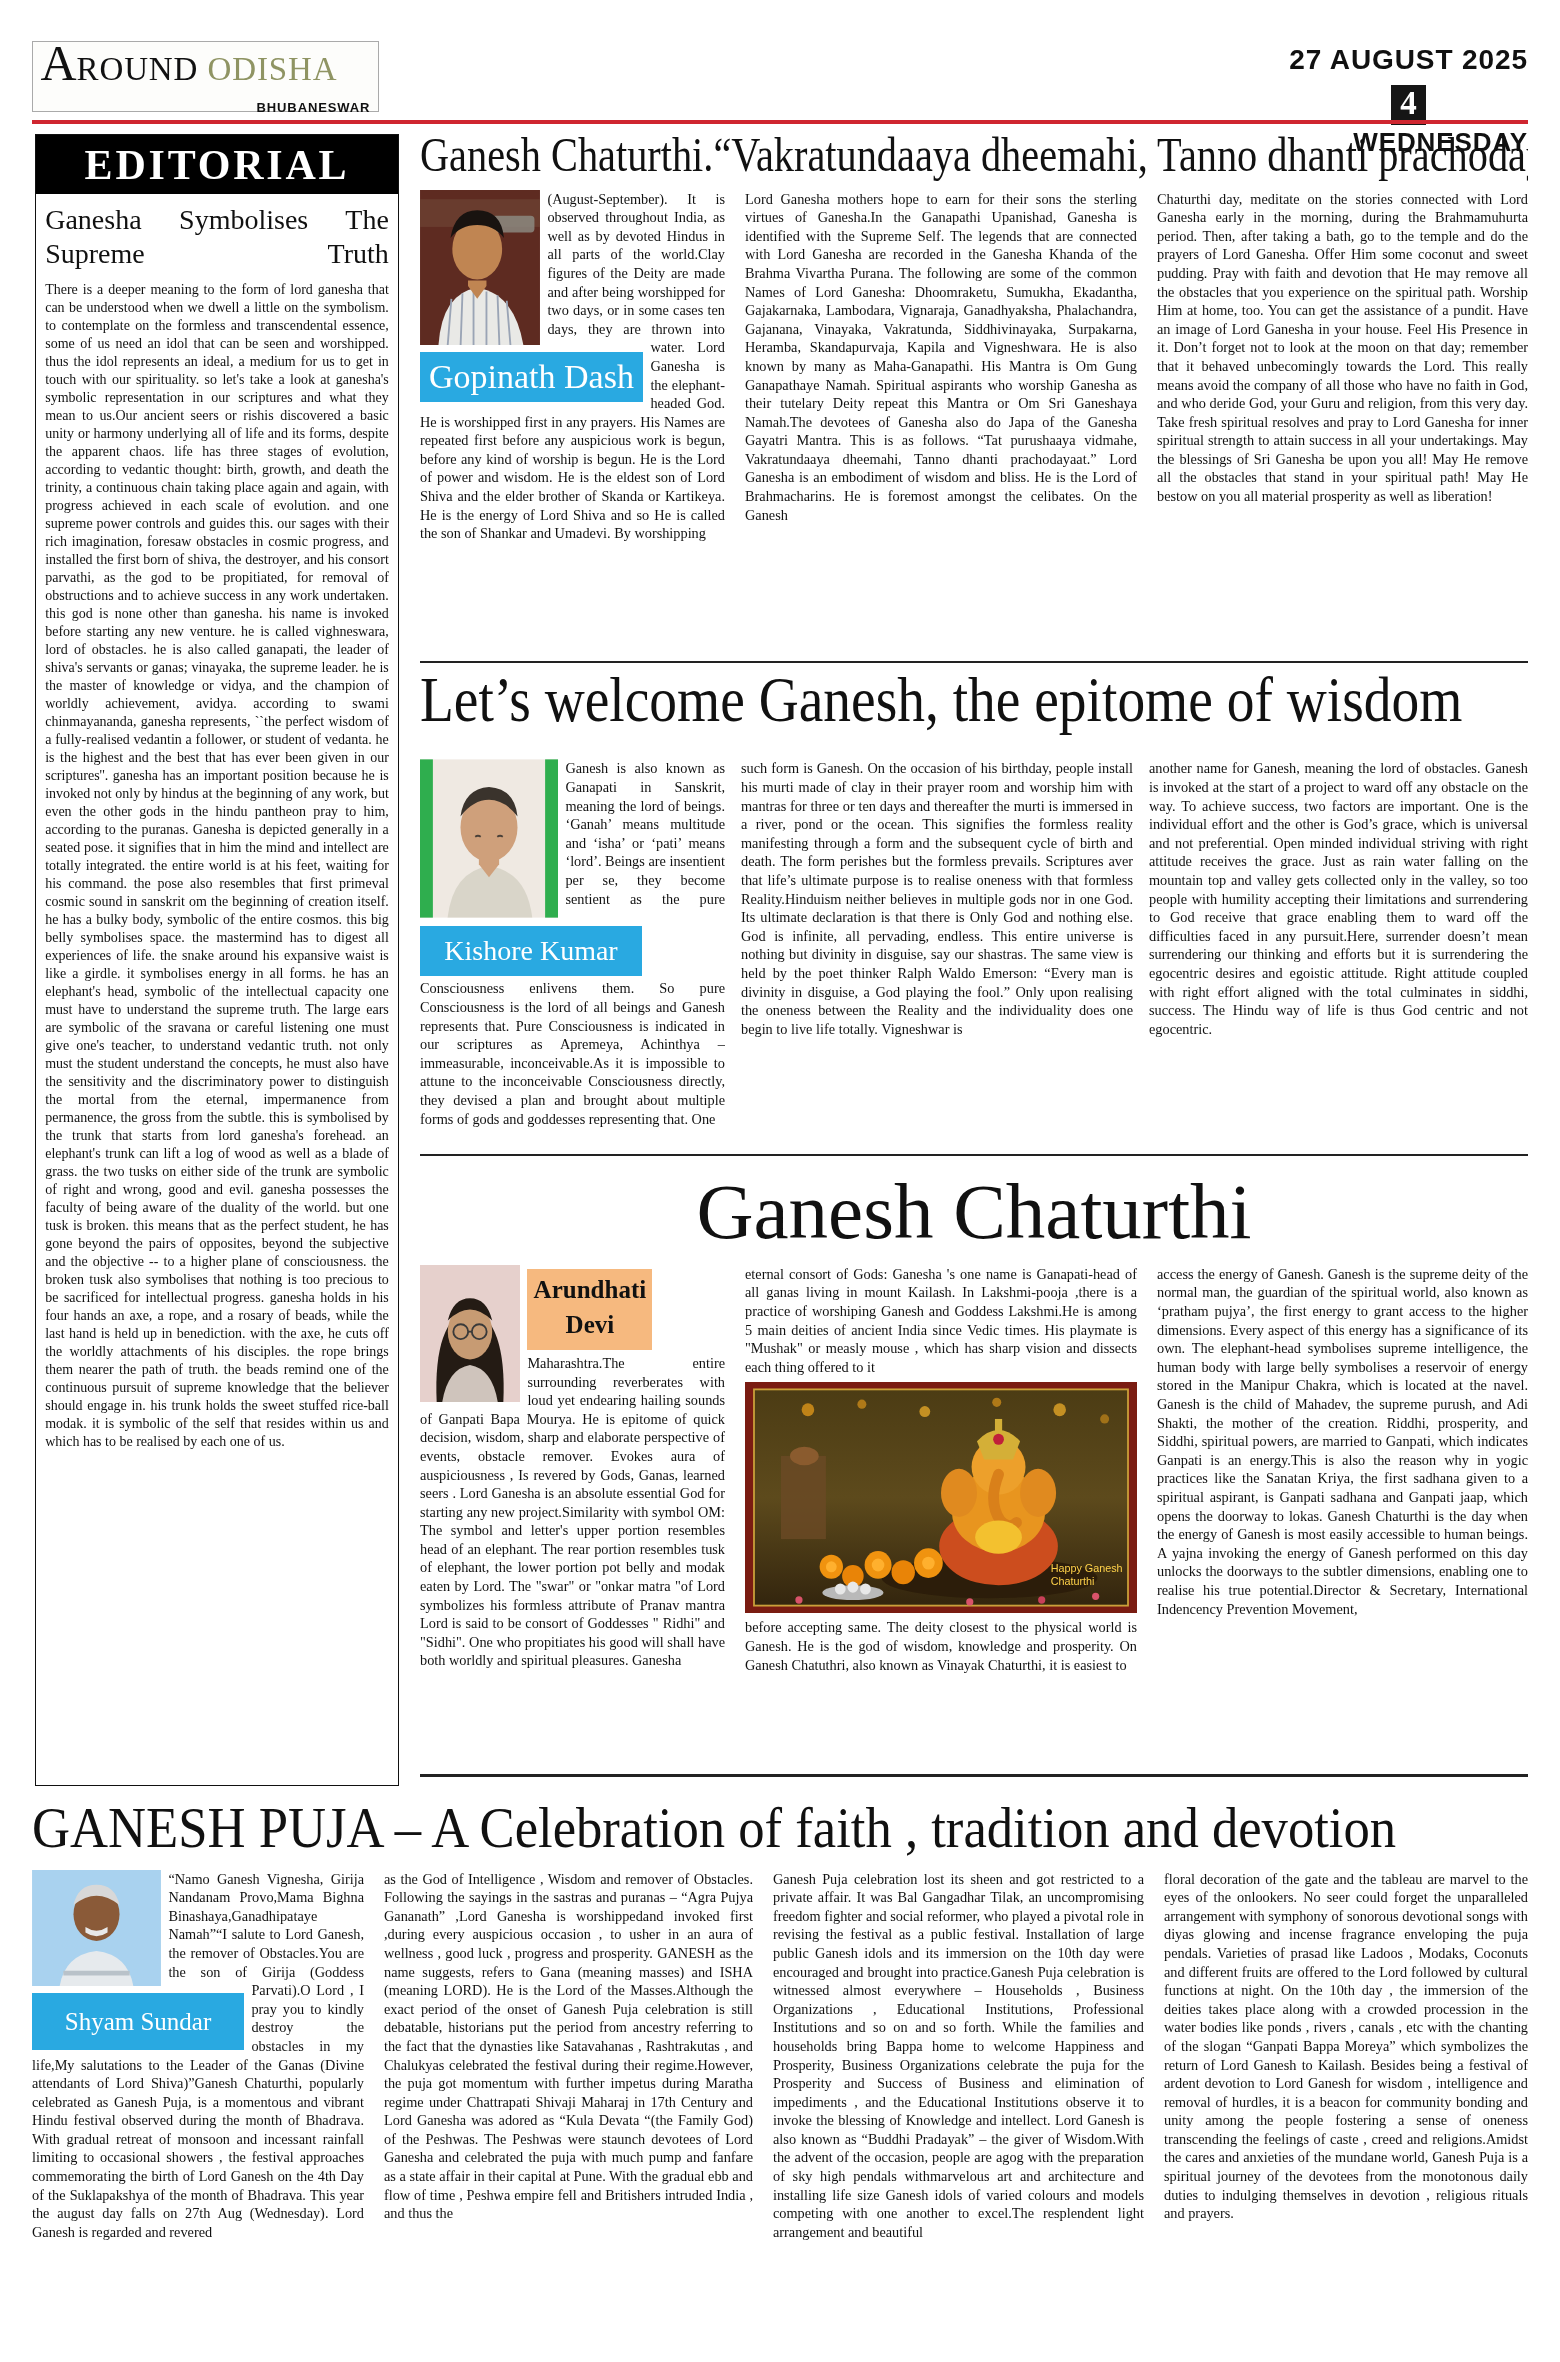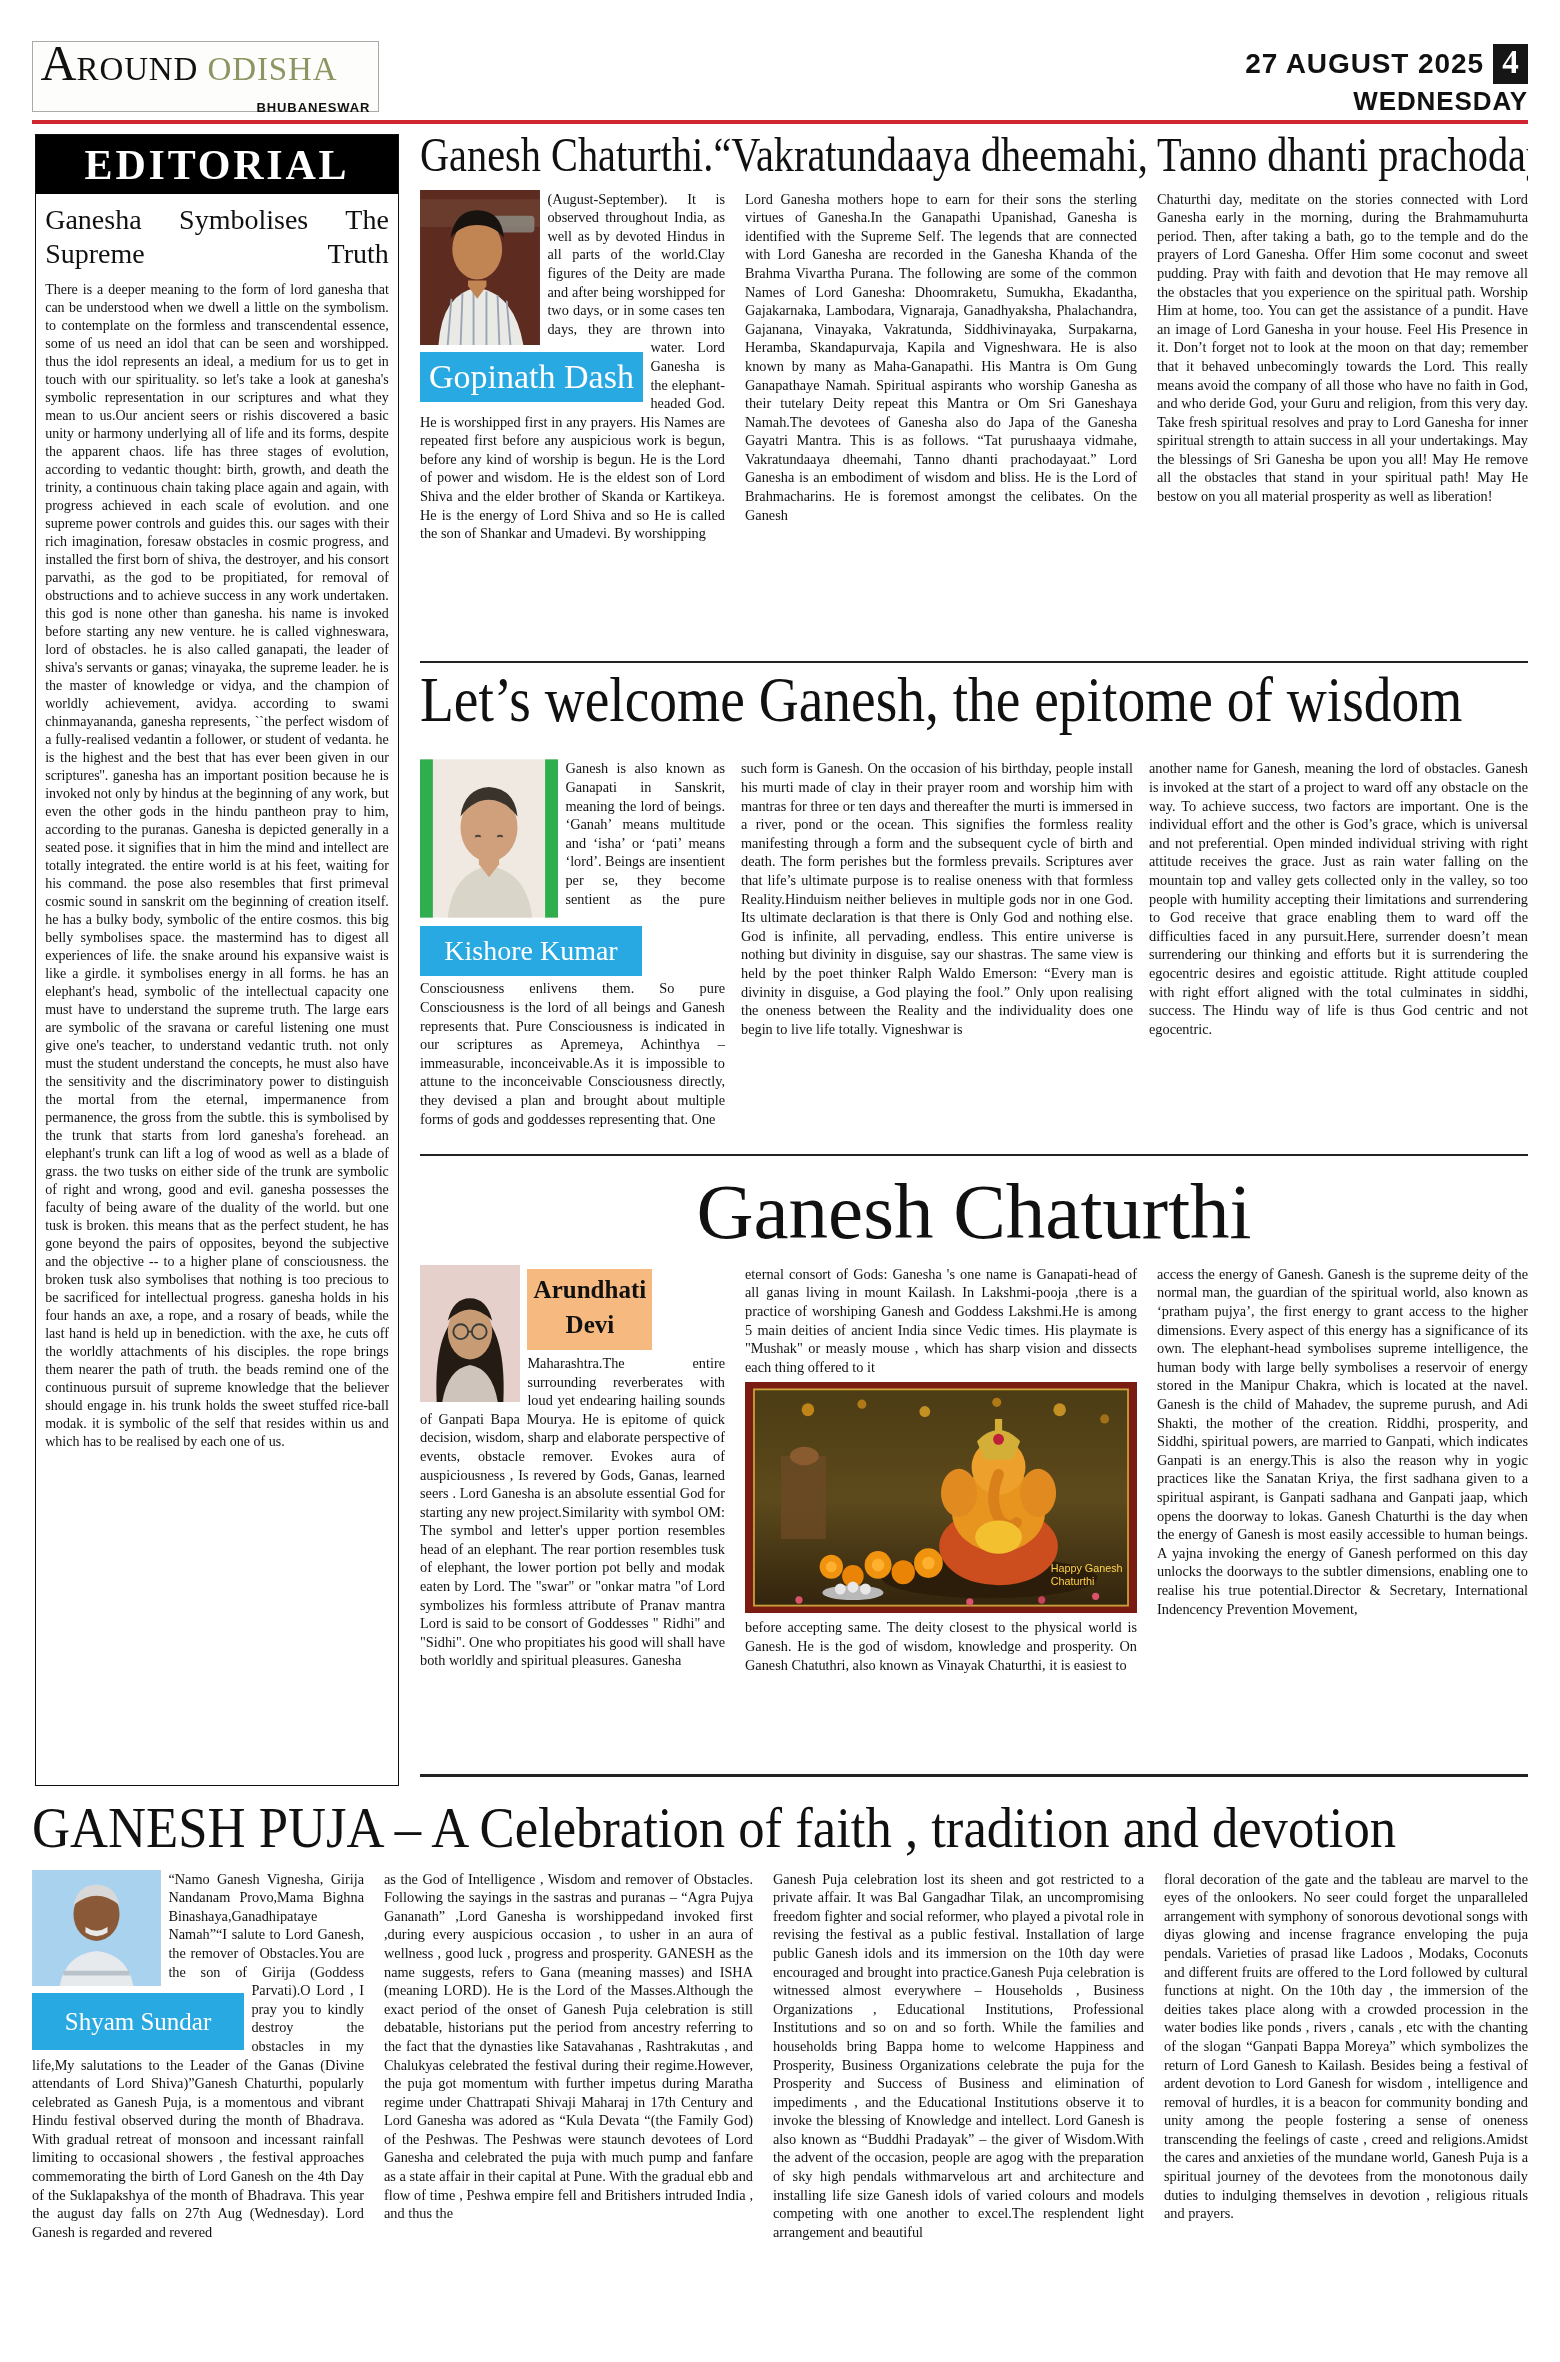--- a/index.html
+++ b/index.html
@@ -9,21 +9,21 @@
   
   .logo-box{position:absolute;left:32px;top:41px;width:330px;height:65px;border:0.9px solid #aaa;
             background:#fdfdfb;display:flex;flex-direction:column;justify-content:center;padding:1.8px 7.4px;gap:14px;}
   .logo-line{white-space:nowrap;line-height:1;}
   .logo-a{font-size:50px;font-family:"Liberation Serif",serif;}
   .logo-round{font-size:33px;letter-spacing:0.9px;}
   .logo-odisha{font-size:33px;letter-spacing:0.9px;color:#8f9463;}
   .logo-city{font-family:"Liberation Sans",sans-serif;font-weight:bold;font-size:13px;
              text-align:right;letter-spacing:0.9px;margin-top:-1.8px;}
   .date-block{position:absolute;right:33px;top:44px;text-align:right;font-family:"Liberation Sans",sans-serif;}
-  .date-row{display:flex;align-items:center;justify-content:flex-end;gap:9.2px;}
+  .date-row{display:flex;align-items:center;justify-content:flex-end;gap:9.2px;flex-direction:column;}
   .date-text{font-size:28px;font-weight:bold;letter-spacing:0.9px;}
   .page-num{display:inline-block;background:#161616;color:#fff;font-family:"Liberation Serif",serif;
             font-size:33px;font-weight:bold;padding:1.8px 9.2px 5.5px 9.2px;line-height:1;}
   .day-text{font-size:26px;font-weight:bold;letter-spacing:0.9px;margin-top:2px;}
   .red-rule{position:absolute;left:32px;top:120px;width:1496px;height:3.7px;background:#cf2630;}
 
   
   .editorial{position:absolute;left:35px;top:134px;width:362px;height:1650px;border:1.8px solid #111;
              overflow:hidden;background:#fff;}
   .ed-band{background:#000;color:#fff;height:59px;display:flex;align-items:center;justify-content:center;

